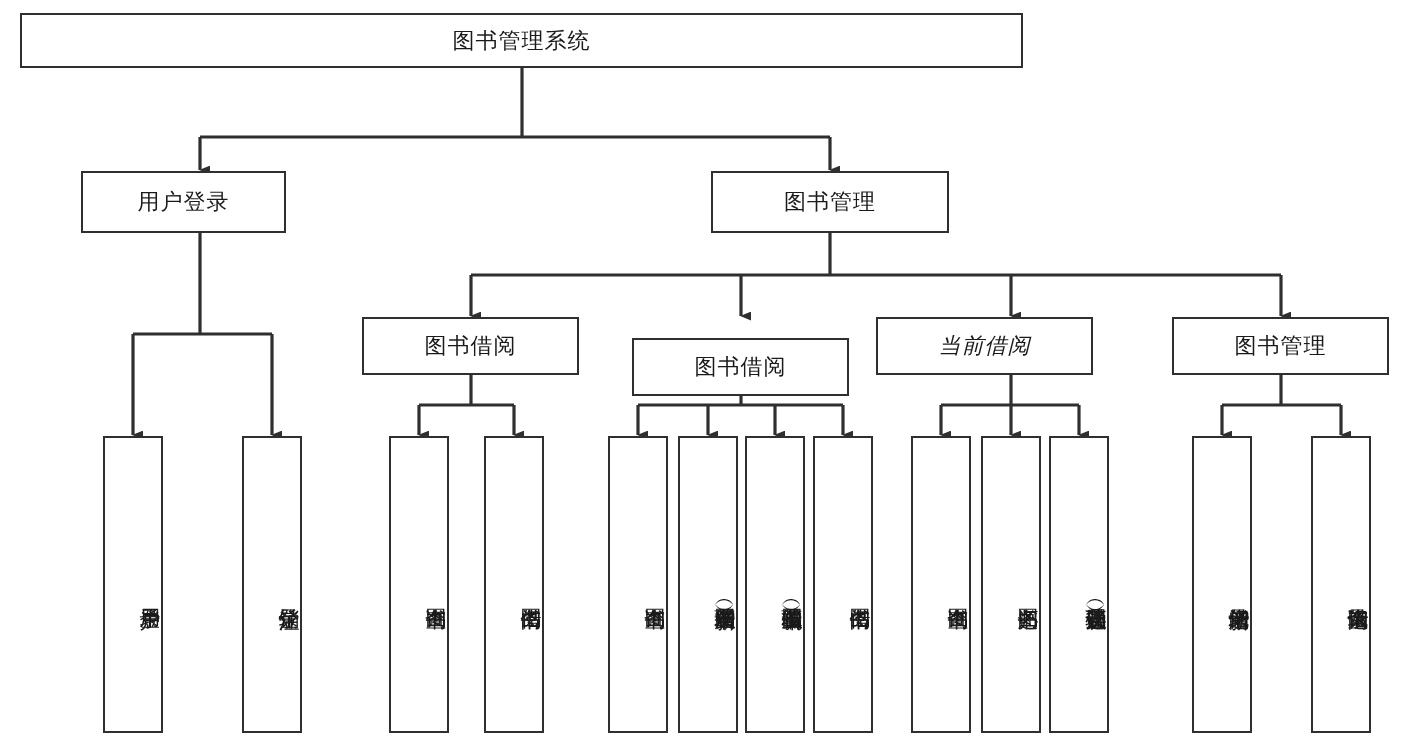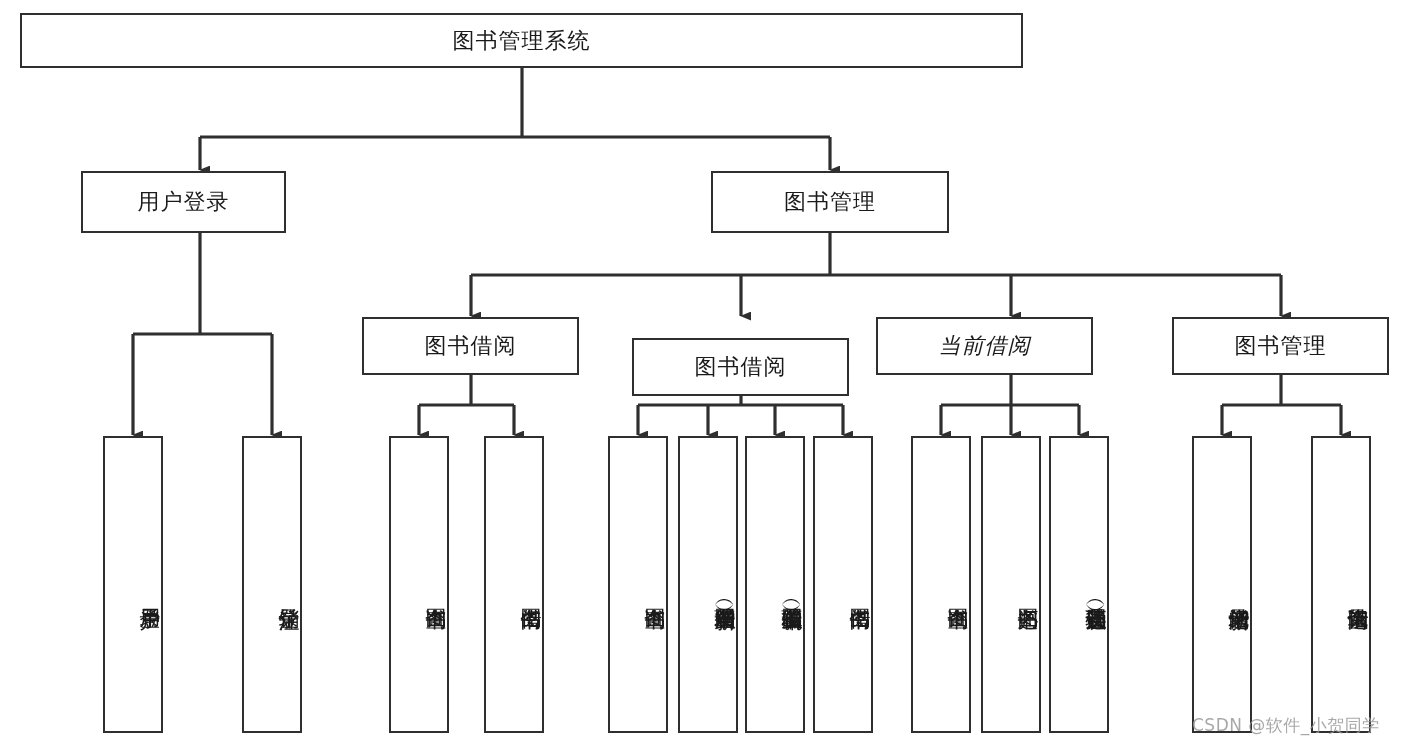--- a/index.html
+++ b/index.html
@@ -170,14 +170,13 @@
         <span class="vlabel">确认归还（管理员）</span>
       </div>
       <div class="node vert" style="left: 1192px; top: 436px; width: 60px; height: 297px;">
         <span class="vlabel">新增借阅记录</span>
       </div>
       <div class="node vert" style="left: 1311px; top: 436px; width: 60px; height: 297px;">
         <span class="vlabel">查询借阅记录</span>
       </div>
     </div>
 
-  <div class="watermark" style="left: 1192px; top: 714px; color: rgb(154, 154, 154);">CSDN @软件_小贺同学</div>
 </div>
 
 </body></html>

